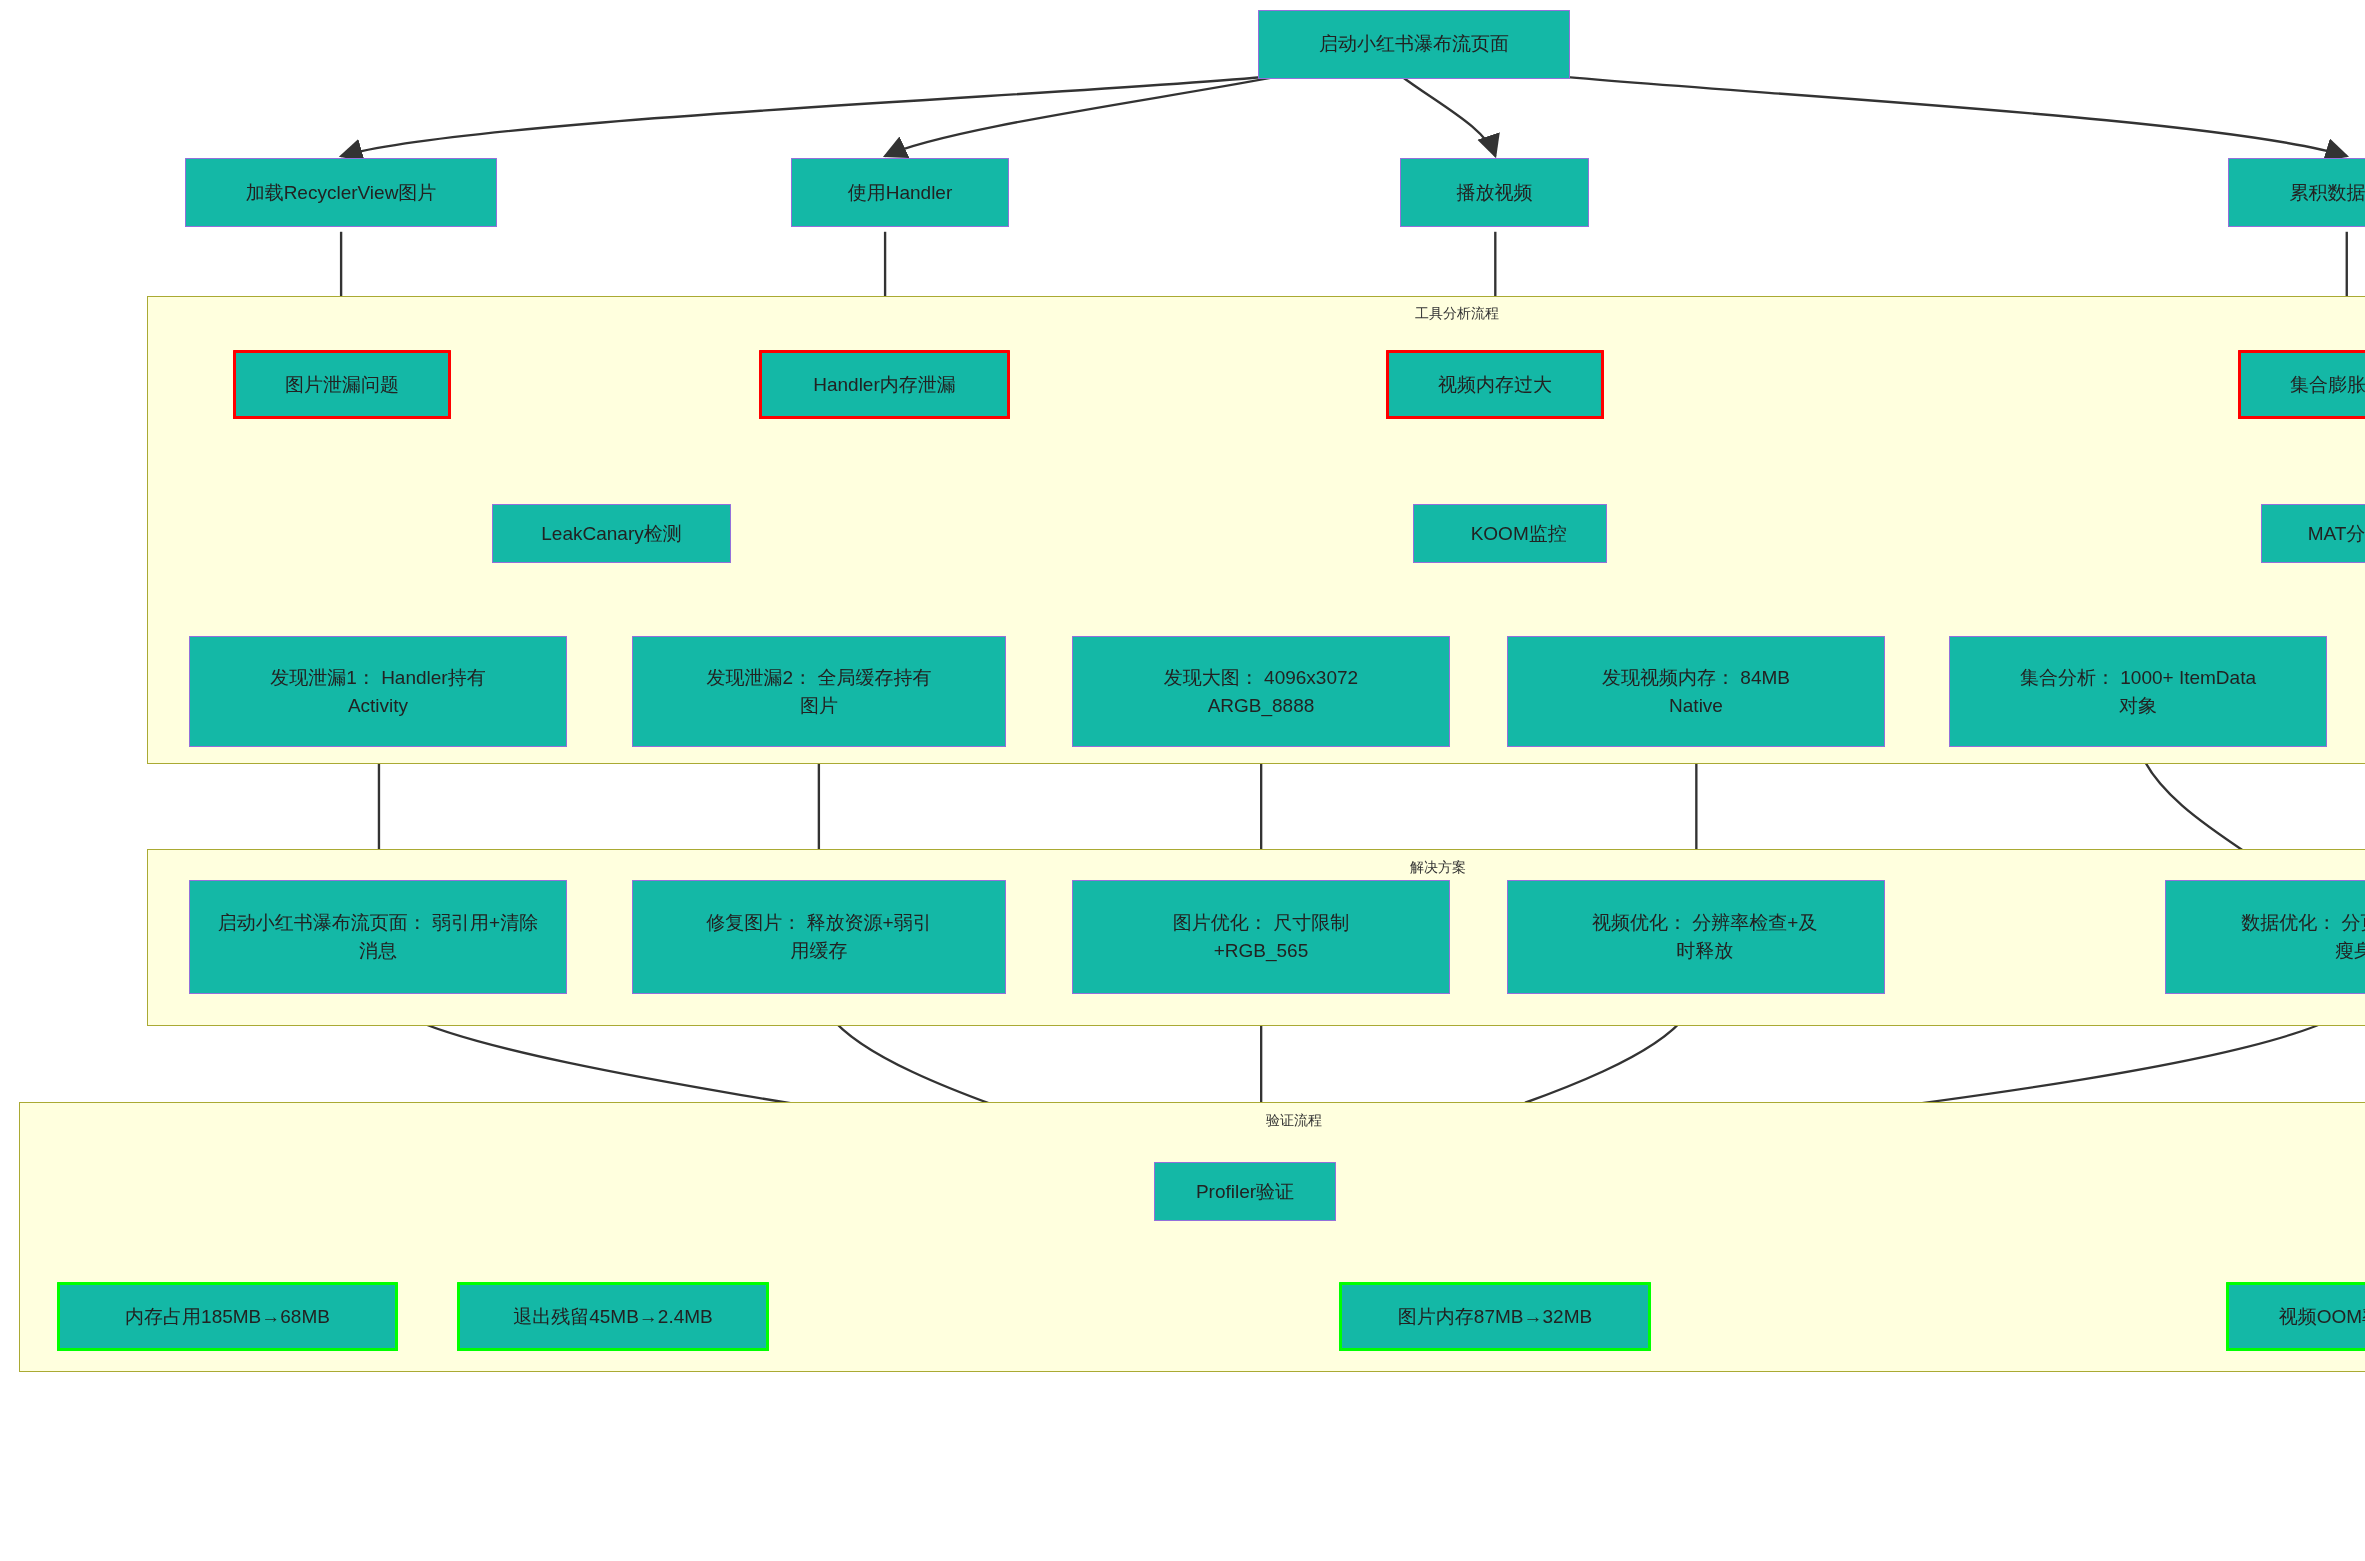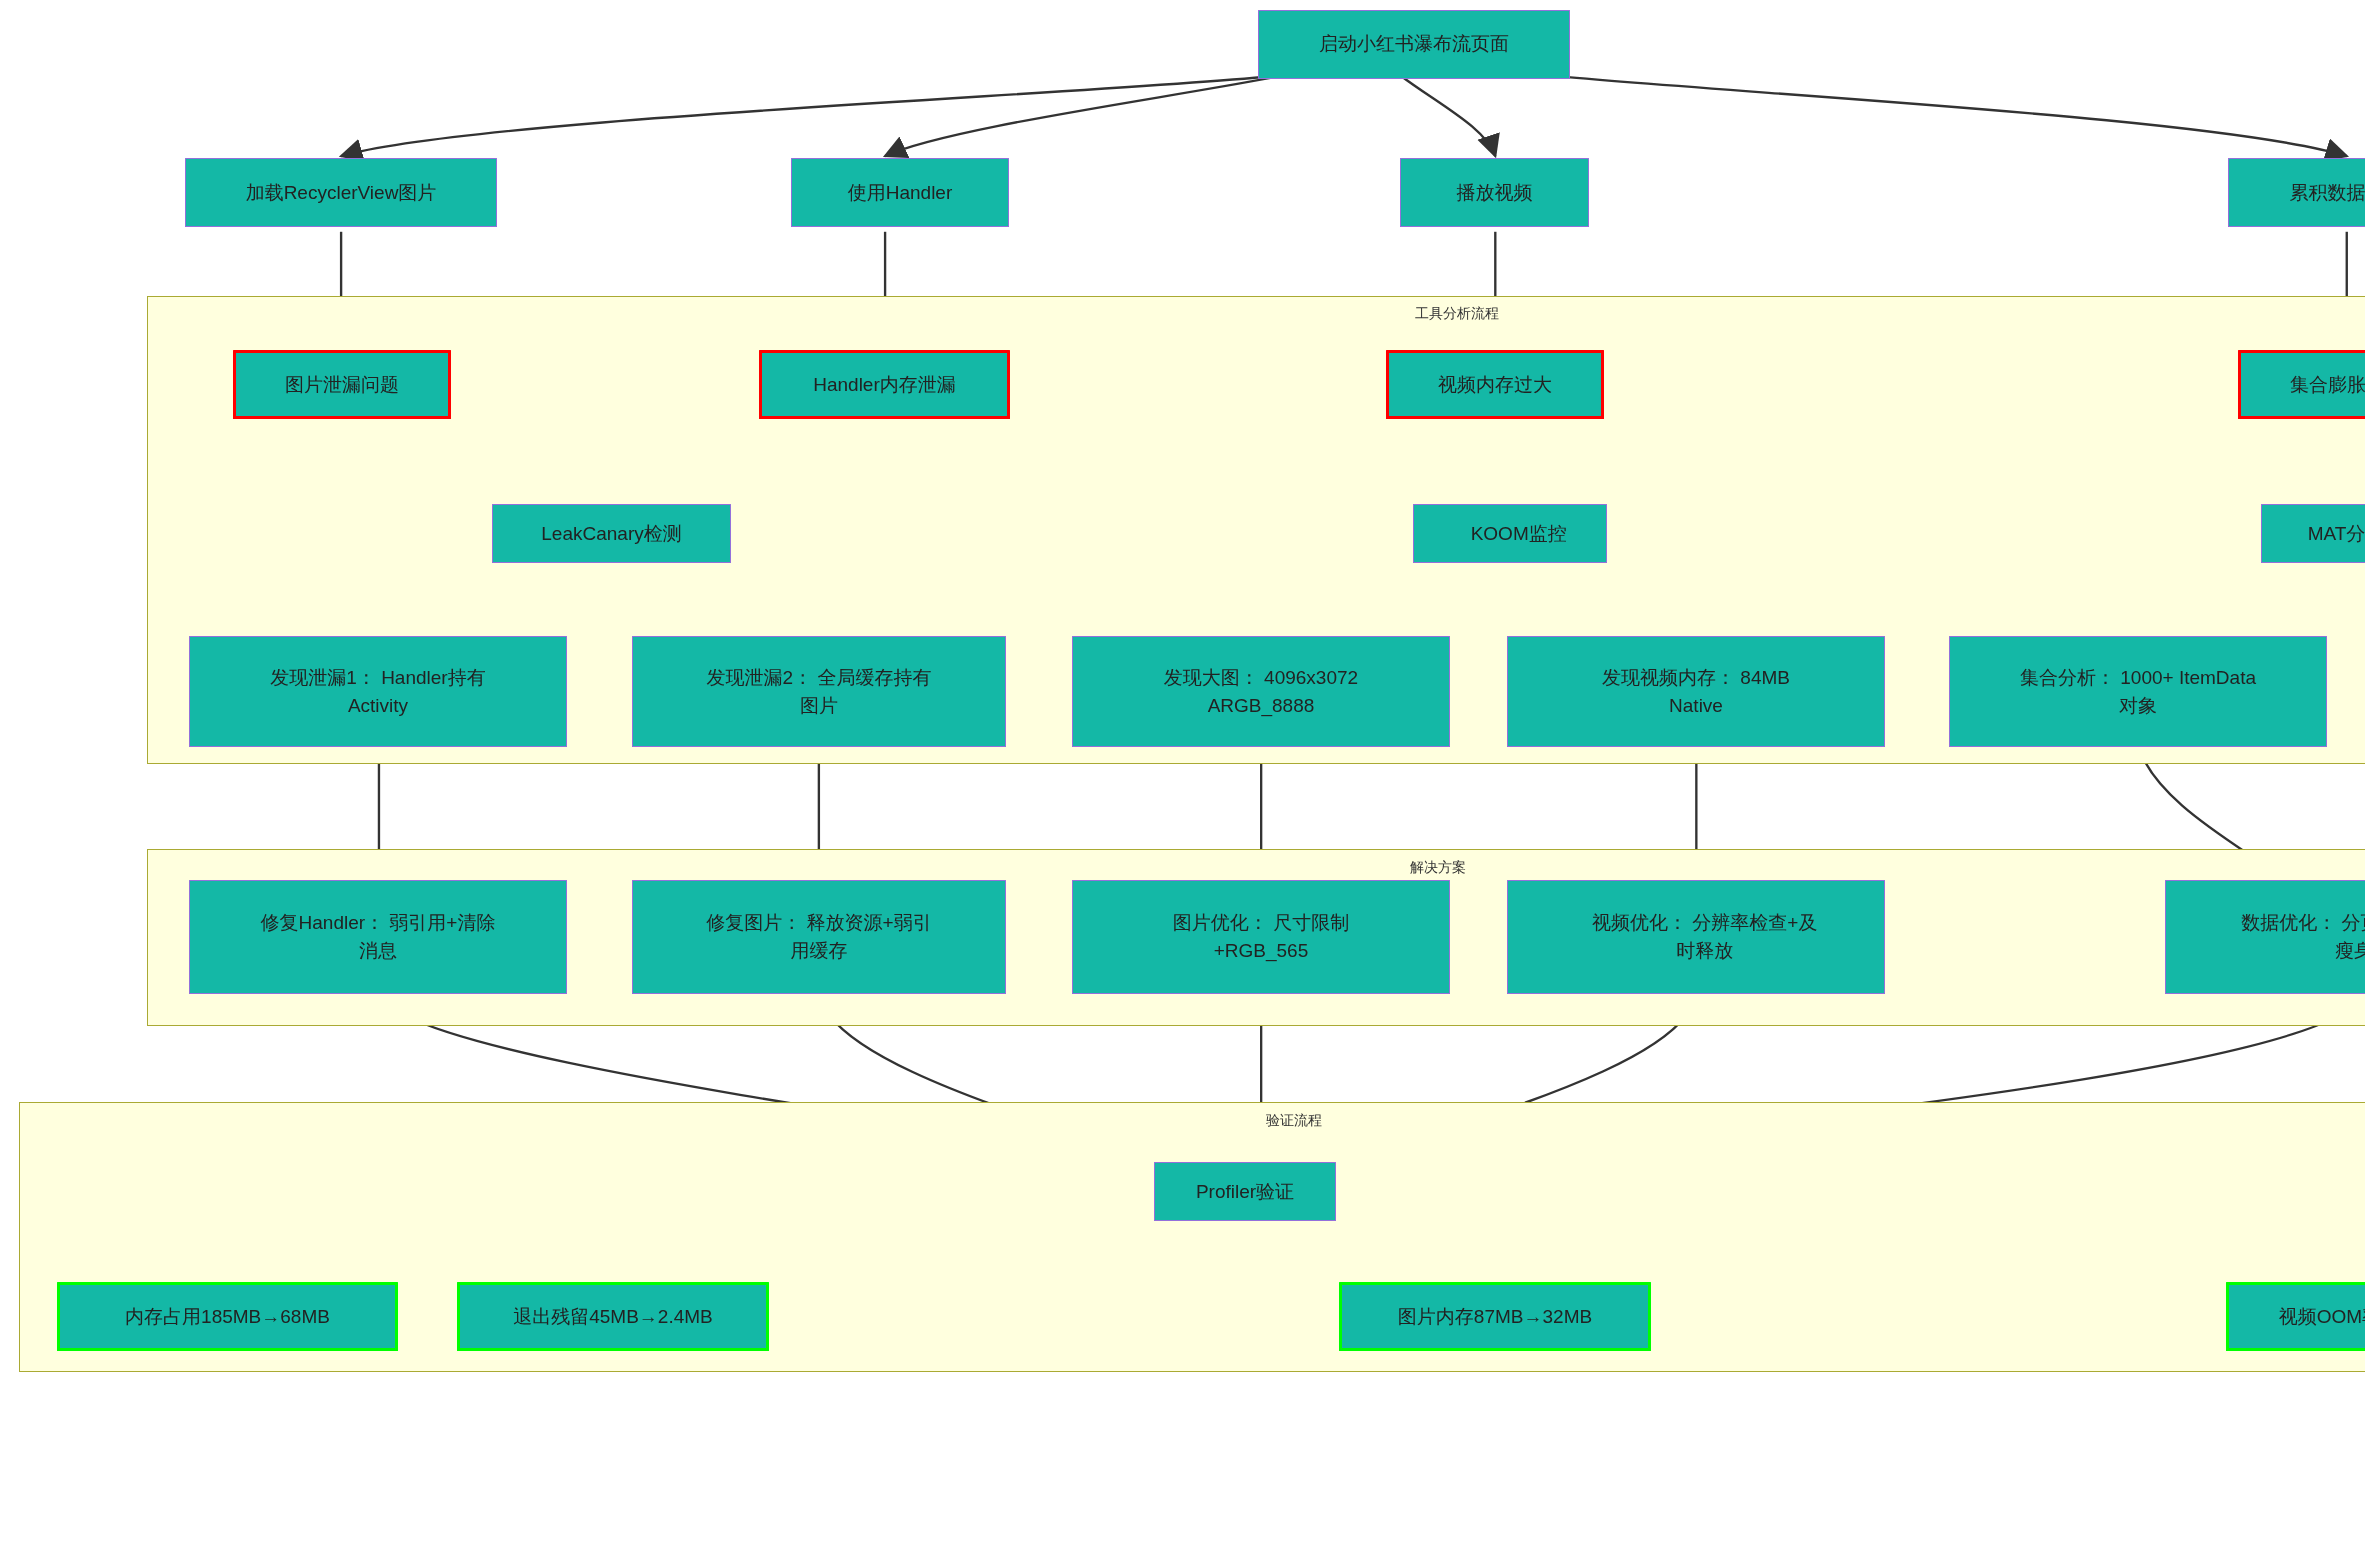--- a/index.html
+++ b/index.html
@@ -144,21 +144,21 @@
   <div class="node" style="left:1507px;top:636px;width:378px;height:111px;">
     <span class="txt">发现视频内存： 84MB
 Native</span>
   </div>
   <div class="node" style="left:1949px;top:636px;width:378px;height:111px;">
     <span class="txt">集合分析： 1000+ ItemData
 对象</span>
   </div>
 
   <div class="node" style="left:189px;top:880px;width:378px;height:114px;">
-    <span class="txt">修复Handler： 弱引用+清除
+    <span class="txt">启动小红书瀑布流页面： 弱引用+清除
 消息</span>
   </div>
   <div class="node" style="left:632px;top:880px;width:374px;height:114px;">
     <span class="txt">修复图片： 释放资源+弱引
 用缓存</span>
   </div>
   <div class="node" style="left:1072px;top:880px;width:378px;height:114px;">
     <span class="txt">图片优化： 尺寸限制
 +RGB_565</span>
   </div>

